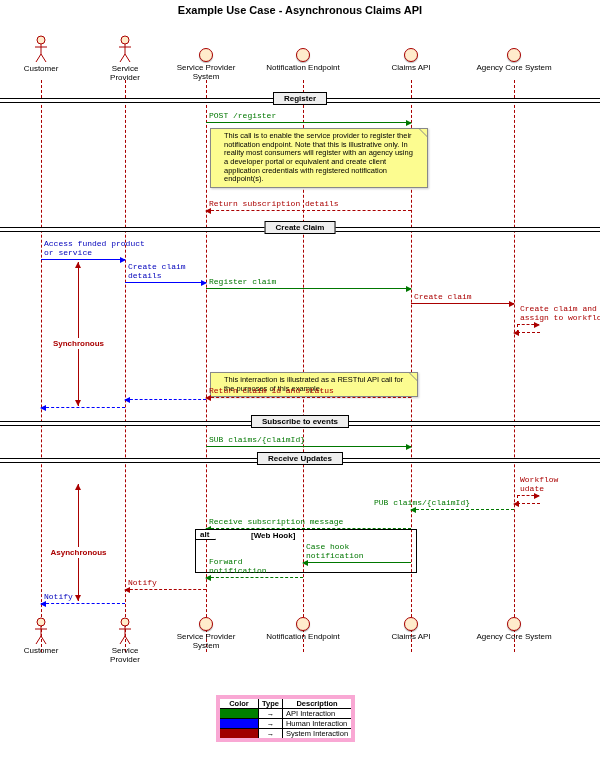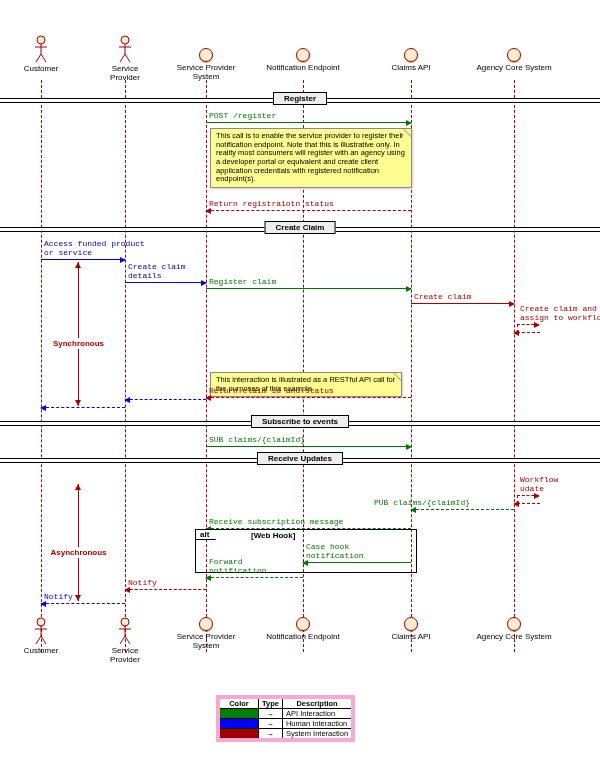--- a/index.html
+++ b/index.html
@@ -17,41 +17,42 @@
   .arrow { position:absolute; display:flex; flex-direction:column; }
   .arrow-lbl { font-size:8px; padding-left:3px; line-height:1.1; margin-bottom:1px;font-family:Liberation Mono, monospace; }
   .arrow-line { position:relative; height:0; }
   .arrow-line::after { content:""; position:absolute; right:-1px; top:-3px; width:0; height:0; border-left:6px solid; border-top:3px solid transparent; border-bottom:3px solid transparent; }
   .arrow-line.left::after { right:auto; left:-1px; border-left:none; border-right:6px solid; }
   .arrow-line.solid { border-top:1px solid; }
   .arrow-line.dashed { border-top:1px dashed; }
   .c-green { color:#070; } .c-green .arrow-line { border-color:#070; } .c-green .arrow-line::after { border-left-color:#070; border-right-color:#070; }
   .c-blue { color:#00b; } .c-blue .arrow-line { border-color:#00f; } .c-blue .arrow-line::after { border-left-color:#00f; border-right-color:#00f; }
   .c-red { color:#a00; } .c-red .arrow-line { border-color:#a00; } .c-red .arrow-line::after { border-left-color:#a00; border-right-color:#a00; }
-  .note { position:absolute; background:#fcfc90; border:1px solid #888; padding:3px 5px; font-size:7.5px; line-height:1.15; box-shadow:1px 1px 2px rgba(0,0,0,0.2); }
+  .note { position:absolute; background:#fcfc90; border:1px solid #888; padding:3px 13px; font-size:7.5px; line-height:1.15; box-shadow:1px 1px 2px rgba(0,0,0,0.2); }
   .note::before { content:""; position:absolute; top:0; right:0; width:0; height:0; border-left:8px solid transparent; border-top:8px solid #888; }
   .note::after { content:""; position:absolute; top:0; right:0; width:0; height:0; border-left:7px solid transparent; border-top:7px solid #fcfc90; }
   .span { position:absolute; display:flex; align-items:center; justify-content:center; }
   .span-line { width:0; border-left:1px solid #a00; }
   .span-lbl { position:absolute; font-weight:bold; font-size:8px; color:#a00; background:#fff; padding:1px 0;margin-top:19px; }
   .span-arrow { position:absolute; left:-3px; width:0; height:0; border-left:3px solid transparent; border-right:3px solid transparent; }
   .span-arrow.top { top:0; border-bottom:6px solid #a00; }
   .span-arrow.bot { bottom:0; border-top:6px solid #a00; }
   .alt-box { position:absolute; border:1.5px solid #000; }
   .alt-tag { position:absolute; top:0; left:0; border:1px solid #000; border-top:none; border-left:none; padding:0 6px 0 4px; font-weight:bold; font-size:8px; background:#fff; }
   .alt-tag::after { content:""; position:absolute; right:-6px; top:0; width:0; height:0; border-top:10px solid #fff; border-right:6px solid transparent; }
   .alt-cond { position:absolute; top:1px; font-size:8px; font-weight:bold; }
   .legend { position:absolute; border:4px solid #f9a8d4; }
   .legend th, .legend td { border:1px solid #000; padding:0 3px; font-size:7.5px; }
   .legend th { font-weight:bold; }
 </style>
 </head>
 <body>
 
 <div class="diagram">
+  <div class="title">Example Use Case - Asynchronous Claims API</div>
 
   <div class="actor" style="top:35px;left:22px;width:38px">
     <div class="actor-fig"><svg viewBox="0 0 16 28">
           <circle cx="8" cy="5" r="4" fill="#ffeccc" stroke="#a00"></circle>
           <line x1="8" y1="9" x2="8" y2="19" stroke="#a00"></line>
           <line x1="2" y1="12" x2="14" y2="12" stroke="#a00"></line>
           <line x1="8" y1="19" x2="3" y2="27" stroke="#a00"></line>
           <line x1="8" y1="19" x2="13" y2="27" stroke="#a00"></line>
         </svg></div>
     <div class="lbl">Customer</div>
@@ -107,21 +108,21 @@
       <div class="divider-line"></div>
       <div class="divider-lbl">Receive Updates</div>
     </div>
 
   <div class="arrow c-green" style="left:206px;width:205px;top:112px">
       <div class="arrow-lbl">POST /register</div>
       <div class="arrow-line solid"></div>
     </div>
   <div class="note" style="left:210px;top:128px;width:190px">This call is to enable the service provider to register their notification endpoint. Note that this is illustrative only. In reality most consumers will register with an agency using a developer portal or equivalent and create client application credentials with registered notification endpoint(s).</div>
   <div class="arrow c-red" style="left:206px;width:205px;top:200px">
-      <div class="arrow-lbl">Return registraiotn status</div>
+      <div class="arrow-lbl">Return subscription details</div>
       <div class="arrow-line dashed left"></div>
     </div>
 
   <div class="arrow c-blue" style="left:41px;width:84px;top:240px">
       <div class="arrow-lbl" style="white-space:pre">Access funded product
 or service</div>
       <div class="arrow-line solid"></div>
     </div>
   <div class="arrow c-blue" style="left:125px;width:81px;top:263px">
       <div class="arrow-lbl">Create claim details</div>

